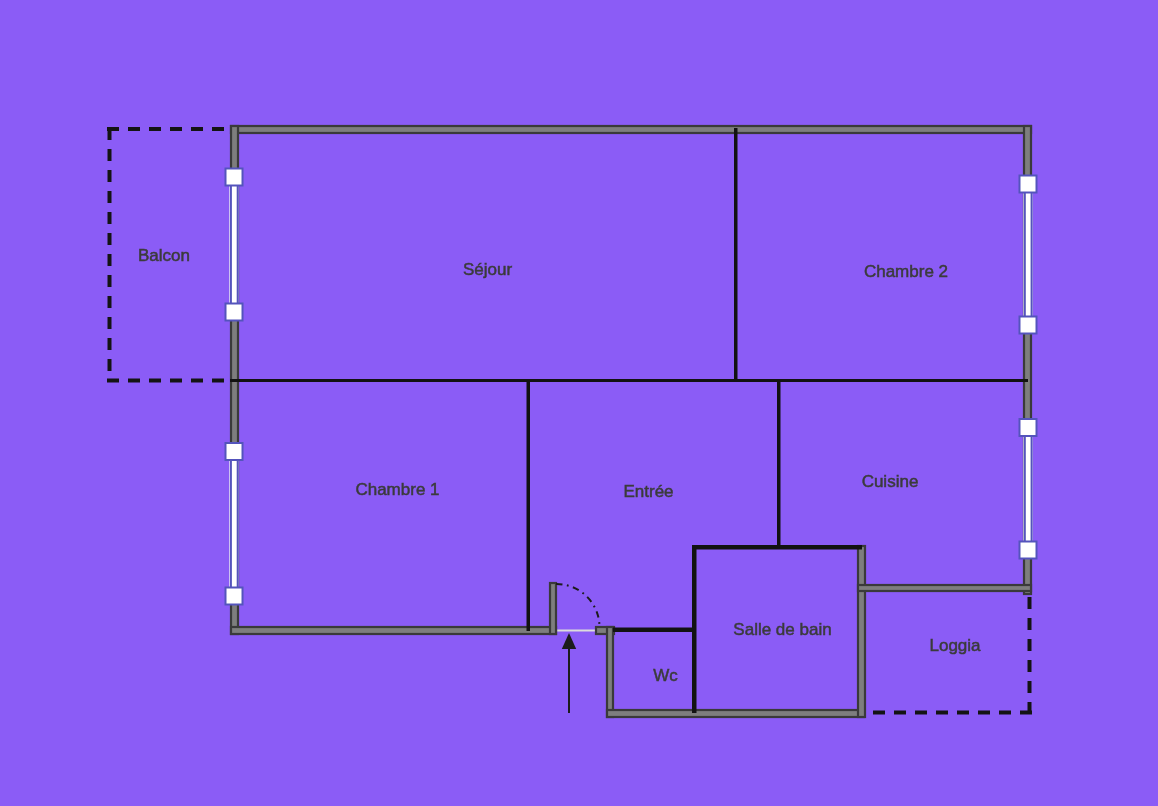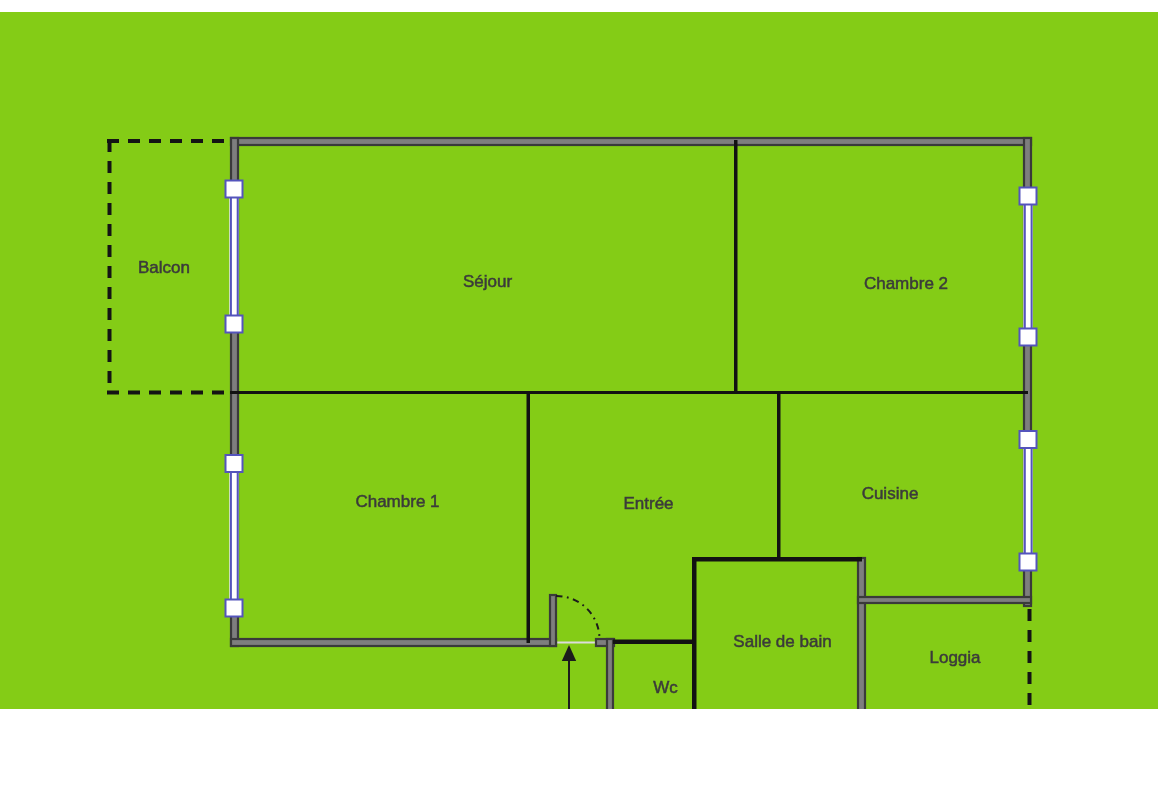--- a/index.html
+++ b/index.html
@@ -1,16 +1,16 @@
 <!DOCTYPE html>
 <html><head>
 <meta charset="utf-8">
 <style>
   html,body{margin:0;padding:0;background:#ffffff;}
-  #wrap{width:1158px;height:697px;position:relative;overflow:hidden;background:#84cc16;margin-top:12px;}
+  #wrap{width:1158px;height:806px;position:relative;overflow:hidden;background:#8b5cf6;}
   svg{display:block;filter:blur(0.7px);}
   text{font-family:"Liberation Sans",sans-serif;fill:#3b3b3b;}
 </style>
 </head>
 <body>
 <div id="wrap">
 <svg width="1158" height="806" viewBox="0 0 1158 806">
 
   <g stroke="#141414" stroke-width="4" fill="none" stroke-dasharray="12 9">
     <path d="M 109.5 128 V 382"></path>

